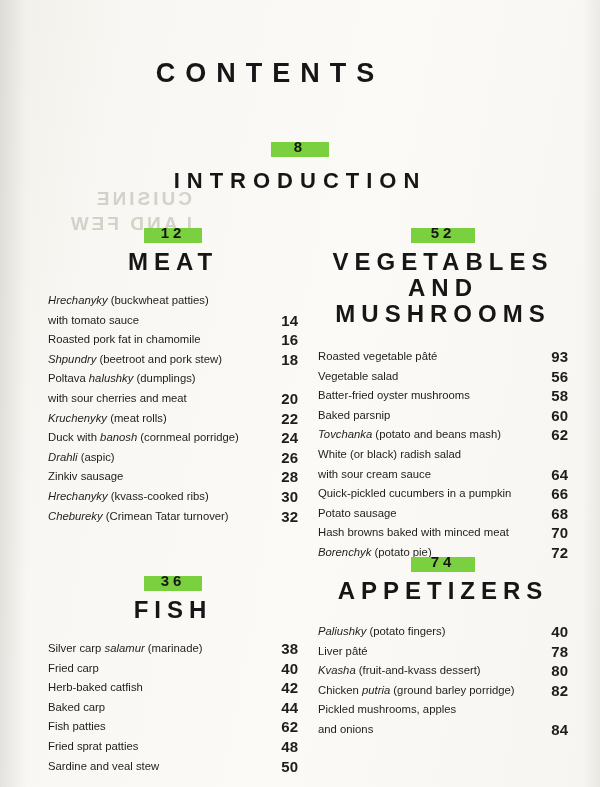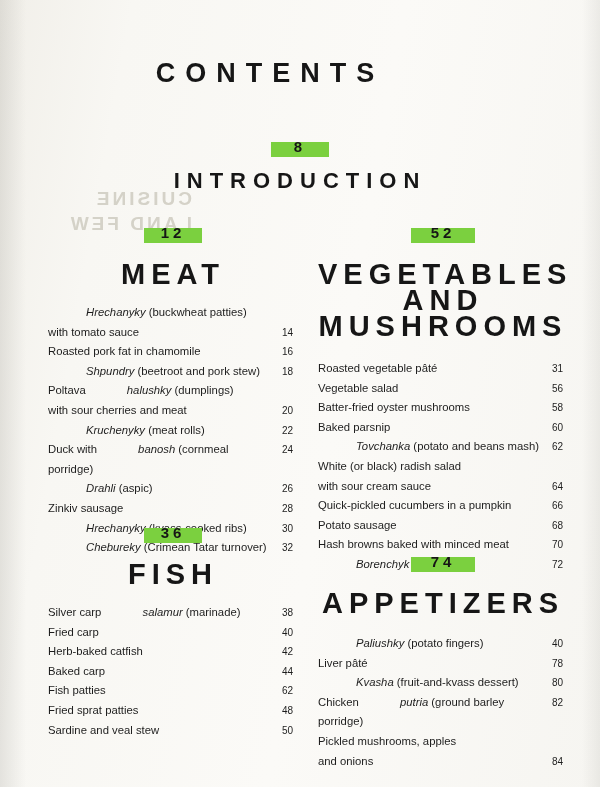--- a/index.html
+++ b/index.html
@@ -111,22 +111,22 @@
     position: absolute;
     width: 250px;
   }
   .col-left { left: 48px; }
   .col-right { left: 318px; }
 
   .sec-head {
     text-align: center;
   }
   .sec-head .heading {
-    margin-top: 18px;
-    font-size: 29px;
+    margin-top: 6px;
+    font-size: 24px;
     font-weight: bold;
     letter-spacing: 6px;
     line-height: 26px;
     color: #161616;
   }
 
   .entries {
     margin-top: 16px;
     font-size: 11.3px;
     line-height: 19.6px;
@@ -136,30 +136,30 @@
     display: flex;
     align-items: flex-start;
     justify-content: space-between;
   }
   .entry .txt {
     flex: 1 1 auto;
     padding-right: 8px;
   }
   .entry .pg {
     flex: 0 0 auto;
-    font-weight: normal;
-    font-size: 10px;
+    font-weight: bold;
+    font-size: 15px;
     min-width: 16px;
   }
   .entry.cont .pg { visibility: hidden; }
-  i { font-style: italic; margin-left: 38px; }
+  i { font-style: italic; }
 
   .meat   { top: 228px; }
   .veg    { top: 228px; }
-  .fish   { top: 528px; }
+  .fish   { top: 576px; }
   .appet  { top: 557px; }
 
   .veg .entries { margin-top: 20px; }
   .appet .entries { margin-top: 18px; }
 </style>
 </head>
 <body>
 
 <div class="page">
 
@@ -238,21 +238,21 @@
   <div class="col col-right veg">
     <div class="sec-head">
       <div class="marker wide">
         <span>52</span>
       </div>
       <div class="heading">VEGETABLES AND MUSHROOMS</div>
     </div>
     <div class="entries">
         <div class="entry">
           <span class="txt">Roasted vegetable pâté</span>
-          <span class="pg">31</span>
+          <span class="pg">93</span>
         </div>
         <div class="entry">
           <span class="txt">Vegetable salad</span>
           <span class="pg">56</span>
         </div>
         <div class="entry">
           <span class="txt">Batter-fried oyster mushrooms</span>
           <span class="pg">58</span>
         </div>
         <div class="entry">

